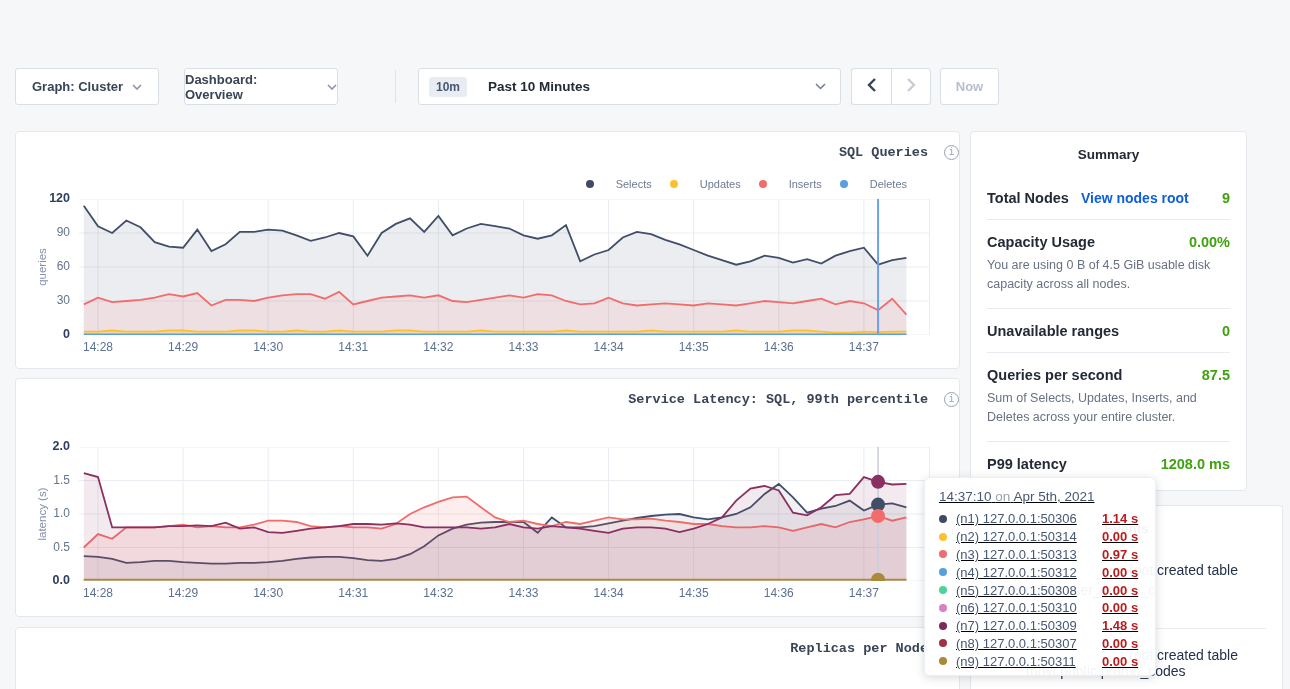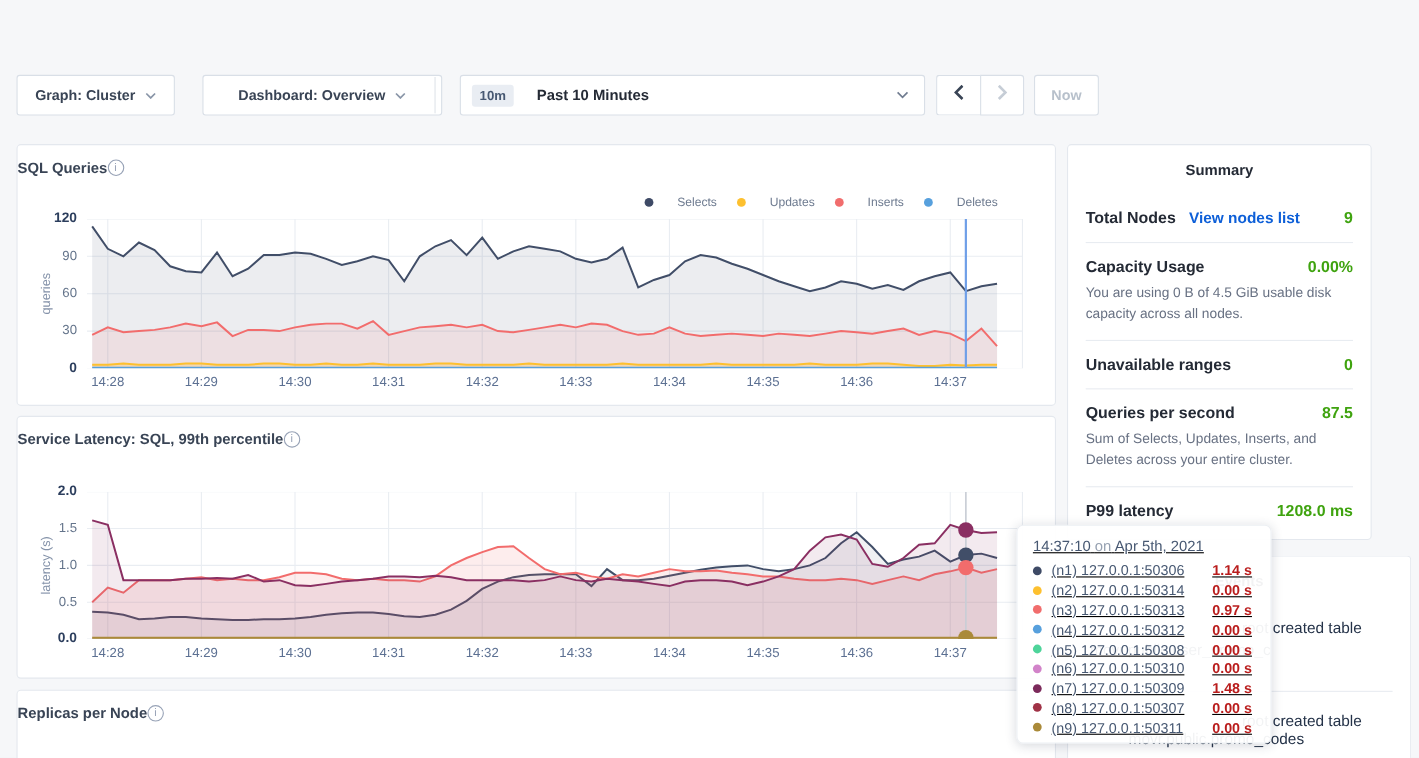--- a/index.html
+++ b/index.html
@@ -19,21 +19,21 @@
   .time-label { margin-left:12px; font-size:13.5px; font-weight:700; color:#242a35; }
   .time-chev { margin-left:auto; }
 
   .navgroup { position:absolute; display:flex; }
   .nav-btn { width:40px; height:37px; background:#fff; border:1px solid #d9dfe7; display:flex; align-items:center; justify-content:center; }
   .nav-btn.first { border-radius:3px 0 0 3px; border-right:none; }
   .nav-btn.last { border-radius:0 3px 3px 0; }
   .now-btn { color:#b7c0cb; }
 
   .card { position:absolute; background:#fff; border:1px solid #e4e8ee; border-radius:4px; }
-  .chart-title-row { position:absolute; left:0; right:0; top:13px; display:flex; align-items:center; justify-content:flex-start; gap:0; }
+  .chart-title-row { position:absolute; left:0; right:0; top:13px; display:flex; align-items:center; justify-content:flex-end; gap:16px;font-family:Liberation Mono, monospace; }
   .chart-title { font-size:13.5px; font-weight:700; color:#394455; }
   .info-icon { width:15px; height:15px; border:1px solid #97a2b6; border-radius:50%; color:#97a2b6;
                font-size:10px; line-height:13px; text-align:center; font-style:normal; }
 
   .legend { position:absolute; top:46px; right:52px; display:flex; gap:18px; }
   .legend > span { display:flex; align-items:center; gap:22px; font-size:11px; color:#6e7b90; cursor:pointer; }
   .legend i { width:8px; height:8px; border-radius:50%; display:inline-block; }
 
   .plot { position:absolute; overflow:hidden; }
   .plot svg { display:block; width:100%; height:100%; }
@@ -83,21 +83,21 @@
 
   <div class="btn" style="left:15px; top:68px; width:144px;">
     <span>Graph: Cluster</span>
     <span class="chev">
         <svg width="10" height="6" viewBox="0 0 10 6">
           <polyline points="1,1 5,5 9,1" fill="none" stroke="#8a96a8" stroke-width="1.6"></polyline>
         </svg>
       </span>
   </div>
 
-  <div class="btn" style="left:184px; top:68px; width:218px;">
+  <div class="btn" style="left:184px; top:68px; width:154px;">
     <span>Dashboard: Overview</span>
     <span class="chev">
         <svg width="10" height="6" viewBox="0 0 10 6">
           <polyline points="1,1 5,5 9,1" fill="none" stroke="#8a96a8" stroke-width="1.6"></polyline>
         </svg>
       </span>
   </div>
 
   <div class="vdivider" style="left:395px; top:70px; height:33px;"></div>
 
@@ -269,21 +269,21 @@
     </div>
   </div>
 
   <div class="card" style="left:970px; top:131px; width:277px; height:360px;">
     <div class="sum-inner">
       <div class="sum-title">Summary</div>
 
       <div class="sum-row no-line">
         <div class="sum-line">
           <span class="sum-label">Total Nodes</span>
-          <a class="sum-link">View nodes list</a>
+          <a class="sum-link">View nodes root</a>
           <span class="sum-value">9</span>
         </div>
       </div>
 
       <div class="sum-row">
         <div class="sum-line">
           <span class="sum-label">Capacity Usage</span>
           <span class="sum-value">0.00%</span>
         </div>
         <div class="sum-desc">You are using 0 B of 4.5 GiB usable disk capacity across all nodes.</div>

